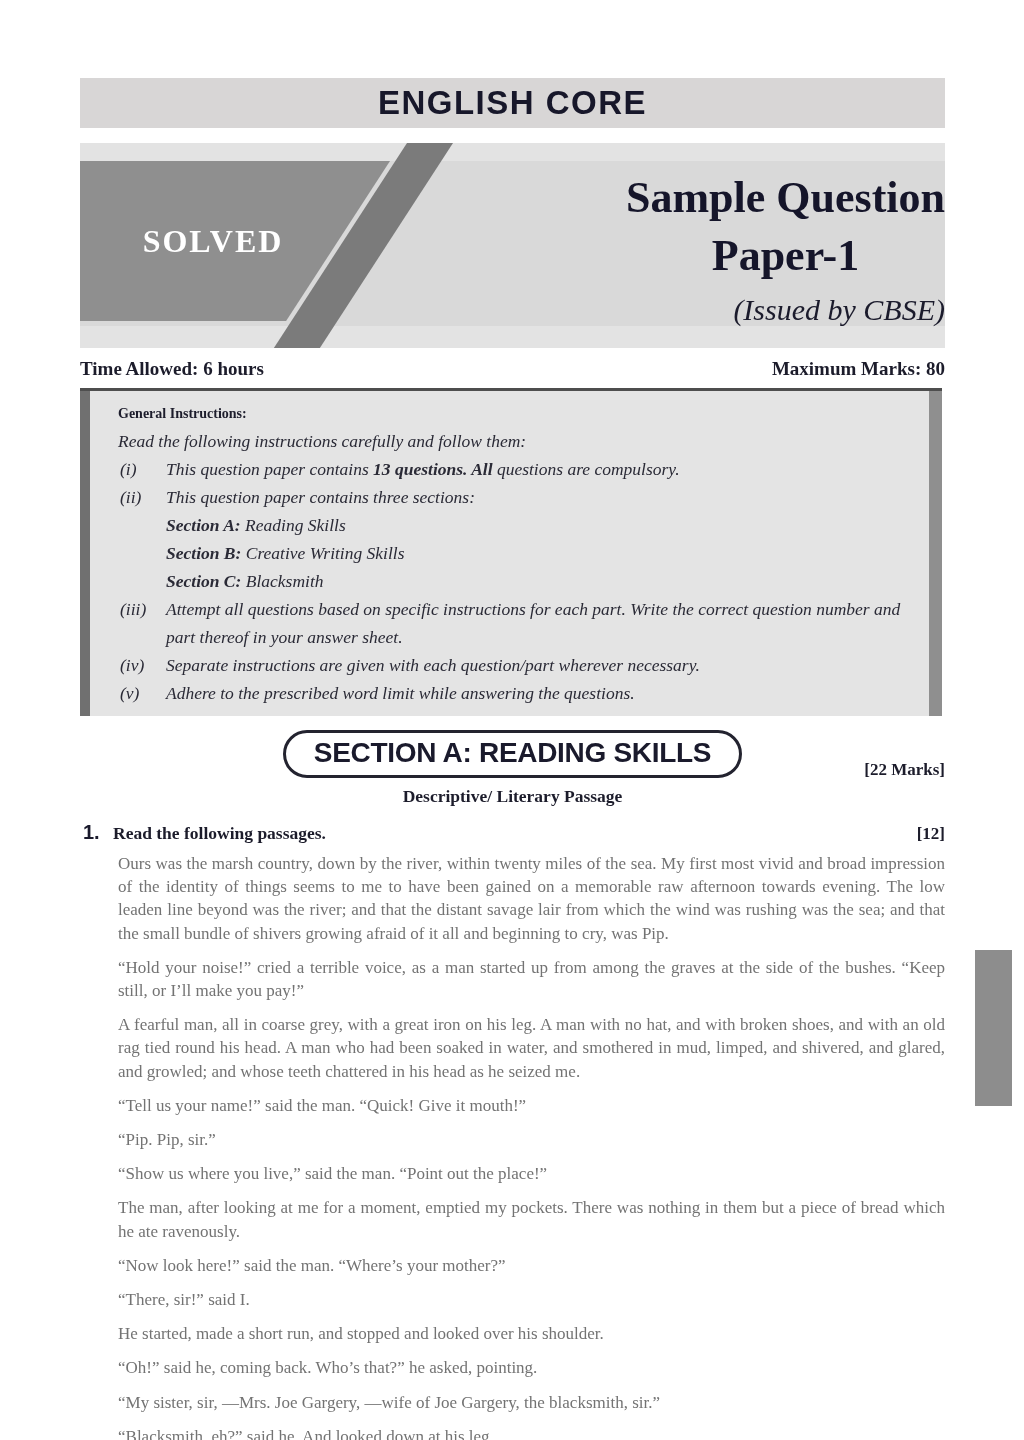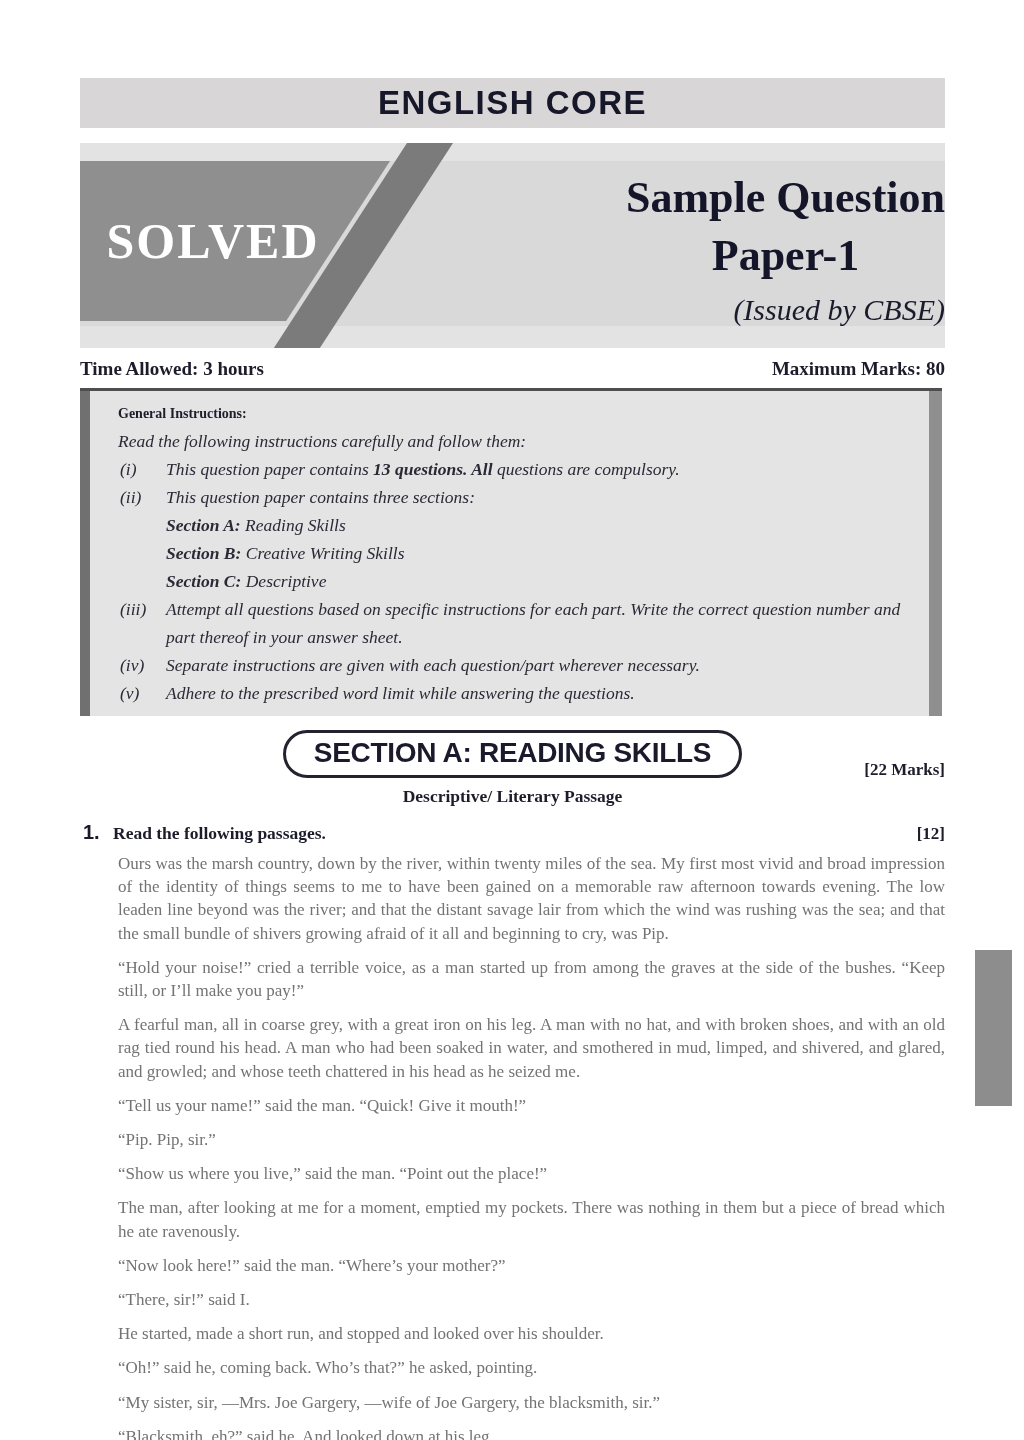--- a/index.html
+++ b/index.html
@@ -31,21 +31,21 @@
   }
   .diag-stripe {
     position:absolute; left:327px; top:0; width:46px; height:205px;
     background:#7b7b7b; transform:skewX(-33deg); transform-origin:top left;
   }
   .solved-label {
     position:absolute; left:0; top:18px; width:266px; height:160px;
     display:flex; align-items:center; justify-content:center;
   }
   .solved-label span {
-    color:#ffffff; font-weight:bold; font-size:50px; letter-spacing:2px;
+    color:#ffffff; font-weight:bold; font-size:32px; letter-spacing:2px;
     font-family:"Liberation Serif", serif;
   }
   .banner-right {
     position:absolute; left:390px; right:0; top:0; bottom:0;
     display:flex; flex-direction:column; align-items:flex-end; padding-top:26px;
   }
   .paper-title {
     text-align:center; font-weight:bold; font-size:44px; line-height:58px;
     color:#15152a; font-family:"Liberation Serif", serif;
   }
@@ -125,21 +125,21 @@
       <div class="banner-right">
         <div class="paper-title">
           <span>Sample Question</span><br>
           <span>Paper-1</span>
         </div>
         <div class="paper-subtitle">(Issued by CBSE)</div>
       </div>
     </div>
 
     <div class="meta-row">
-      <span>Time Allowed: 3 hours</span>
+      <span>Time Allowed: 6 hours</span>
       <span>Maximum Marks: 80</span>
     </div>
 
     <div class="instructions">
       <div class="gi-left-bar"></div>
       <div class="gi-right-bar"></div>
       <div class="gi-title">General Instructions:</div>
       <div class="gi-intro">Read the following instructions carefully and follow them:</div>
       <div id="gi-items">
           <div class="gi-item">
@@ -153,21 +153,21 @@
           <div class="gi-item">
             <span class="gi-num"></span>
             <span class="gi-text"><b>Section A:</b><span> Reading Skills</span></span>
           </div>
           <div class="gi-item">
             <span class="gi-num"></span>
             <span class="gi-text"><b>Section B:</b><span> Creative Writing Skills</span></span>
           </div>
           <div class="gi-item">
             <span class="gi-num"></span>
-            <span class="gi-text"><b>Section C:</b><span> Descriptive</span></span>
+            <span class="gi-text"><b>Section C:</b><span> Blacksmith</span></span>
           </div>
           <div class="gi-item">
             <span class="gi-num">(iii)</span>
             <span class="gi-text"><span>Attempt all questions based on specific instructions for each part. Write the correct question number and part thereof in your answer sheet.</span></span>
           </div>
           <div class="gi-item">
             <span class="gi-num">(iv)</span>
             <span class="gi-text"><span>Separate instructions are given with each question/part wherever necessary.</span></span>
           </div>
           <div class="gi-item">

